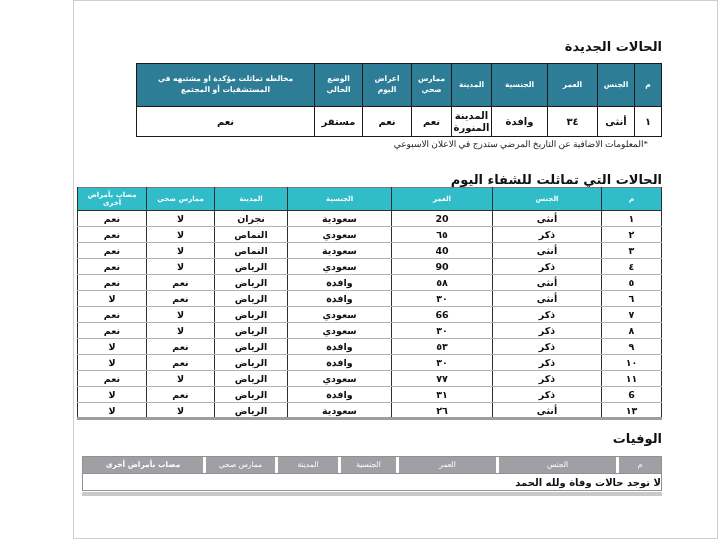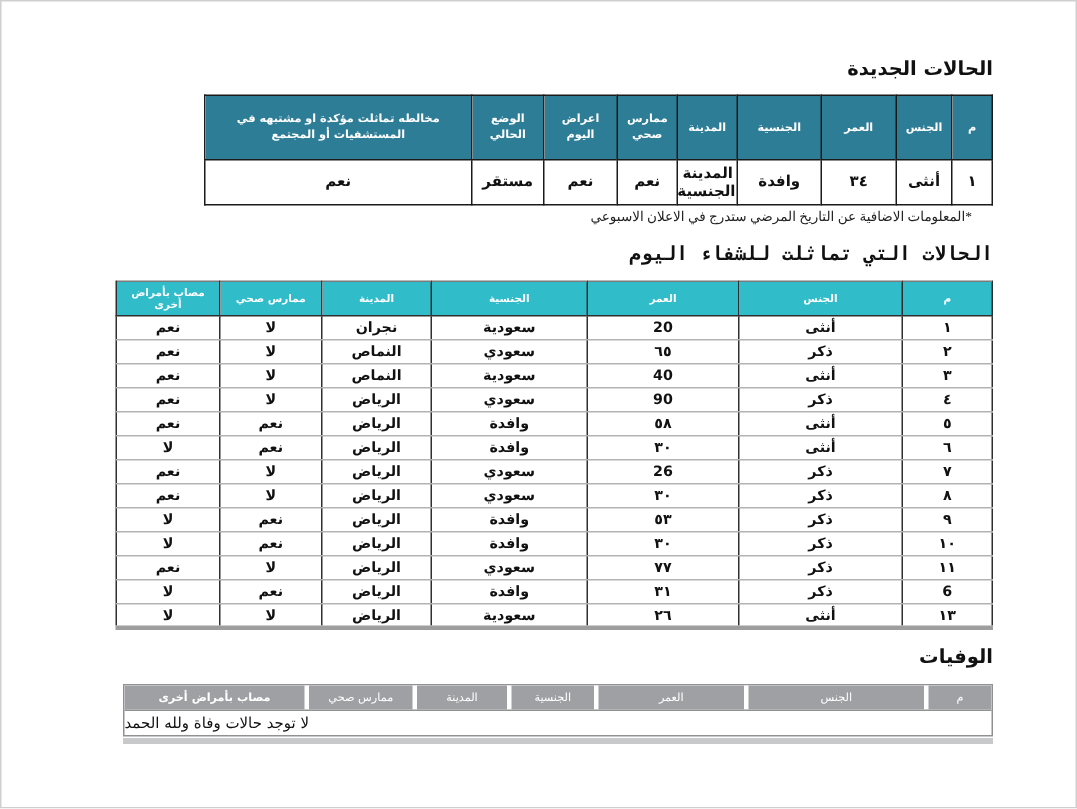--- a/index.html
+++ b/index.html
@@ -6,29 +6,29 @@
     --teal:#2e7d97;
     --cyan:#31bcca;
     --gray:#9ea0a3;
     --hdrtext:#ffffff;
     --bodytext:#111111;
   }
   *{margin:0;padding:0;box-sizing:border-box;}
   html,body{background:#ffffff;}
   body{font-family:"DejaVu Sans","Liberation Sans",sans-serif;}
   .page{
-    position:relative;width:718px;height:539px;background:#ffffff;
+    position:relative;width:645px;height:539px;background:#ffffff;
     border:1px solid #cfcfcf;overflow:hidden;direction:rtl;
   }
   .sec-title{
     position:absolute;right:55px;font-size:13px;font-weight:bold;color:var(--bodytext);
     white-space:nowrap;
   }
   .t1{top:38px;}
-  .t2{top:161px;font-family:Liberation Mono, monospace;}
+  .t2{top:171px;}
   .t3{top:430px;}
 
   table.tbl{border-collapse:collapse;table-layout:fixed;position:absolute;right:55px;}
   table.tbl th,table.tbl td{text-align:center;vertical-align:middle;overflow:hidden;}
 
   
   table.new{top:62px;width:525px;}
   table.new th{
     background:var(--teal);color:var(--hdrtext);font-size:7.5px;font-weight:bold;
     height:43px;border:1px solid #1a1a1a;padding:1px 2px;line-height:1.45;
@@ -60,21 +60,21 @@
   .deaths-wrap{position:absolute;top:455px;right:55px;width:580px;}
   .deaths-box{border:1px solid #919191;background:#fff;}
   .deaths-header{display:flex;gap:3px;background:#fff;}
   .dh{
     background:var(--gray);color:var(--hdrtext);font-size:7.5px;
     height:16px;line-height:16px;text-align:center;white-space:nowrap;overflow:hidden;
   }
   .dh.last{font-weight:bold;flex:1;}
   .deaths-message{
     border-top:1px solid #919191;height:17px;line-height:17px;
-    text-align:left;font-size:10px;font-weight:normal;color:var(--bodytext);
+    text-align:right;font-size:10px;font-weight:bold;color:var(--bodytext);
   }
   .deaths-bar{height:4px;background:#c8c9cb;margin-top:1px;}
 </style>
 </head>
 <body>
 
 <div class="page">
 
   <h2 class="sec-title t1">الحالات الجديدة</h2>
   <table class="tbl new">
@@ -101,21 +101,21 @@
           <th>الوضع الحالي</th>
           <th>مخالطه تماثلت مؤكدة او مشتبهه في المستشفيات أو المجتمع</th>
         </tr>
       </thead>
       <tbody>
         <tr>
           <td>١</td>
           <td>أنثى</td>
           <td>٣٤</td>
           <td>وافدة</td>
-          <td>المدينة الجنسية</td>
+          <td>المدينة المنورة</td>
           <td>نعم</td>
           <td>نعم</td>
           <td>مستقر</td>
           <td>نعم</td>
         </tr>
       </tbody>
     </table>
   <div class="footnote">*المعلومات الاضافية عن التاريخ المرضي ستدرج في الاعلان الاسبوعي</div>
 
   <h2 class="sec-title t2">الحالات التي تماثلت للشفاء اليوم</h2>
@@ -191,21 +191,21 @@
           <td>أنثى</td>
           <td>٣٠</td>
           <td>وافدة</td>
           <td>الرياض</td>
           <td>نعم</td>
           <td>لا</td>
         </tr>
         <tr>
           <td>٧</td>
           <td>ذكر</td>
-          <td>26</td>
+          <td>66</td>
           <td>سعودي</td>
           <td>الرياض</td>
           <td>لا</td>
           <td>نعم</td>
         </tr>
         <tr>
           <td>٨</td>
           <td>ذكر</td>
           <td>٣٠</td>
           <td>سعودي</td>

